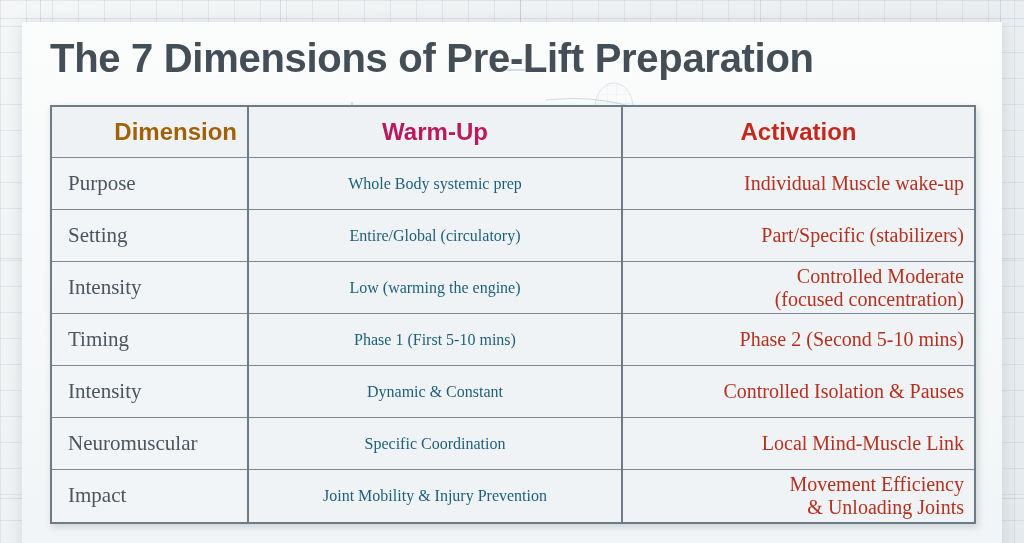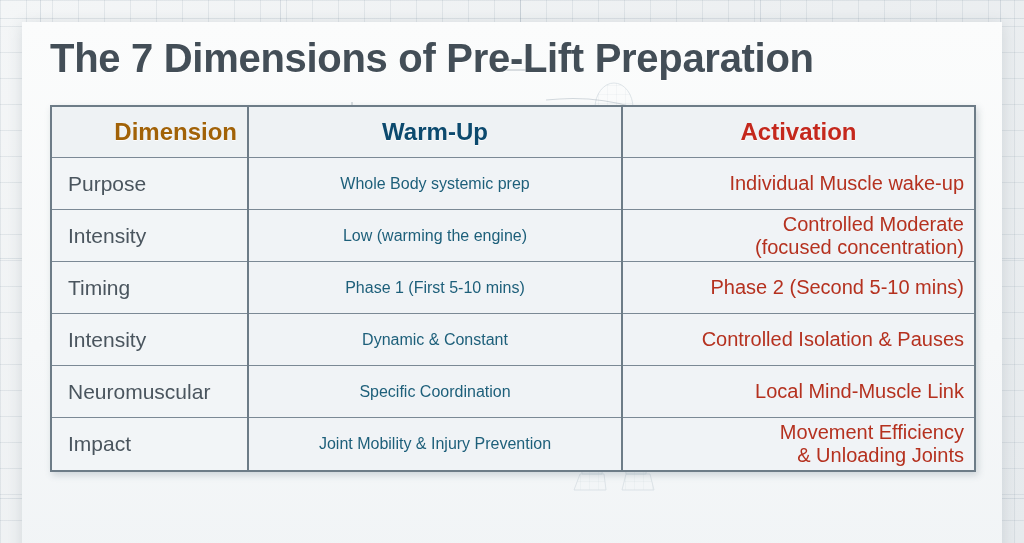--- a/index.html
+++ b/index.html
@@ -125,29 +125,29 @@
     font-weight: bold;
     text-shadow: 0 1px 0 rgba(255,255,255,0.85);
   }
   th.h-dim {
     text-align: right;
     color: #a16207;
     padding-left: 16px;
   }
   th.h-warm {
     text-align: center;
-    color: #0c4a6e;
+    color: #be185d;
   }
   th.h-act {
     text-align: center;
     color: #c4281c;
     border-radius: 19px;
   }
 
-  tbody tr { height: 52px; }
+  tbody tr { height: 52px; font-family: Liberation Serif, serif; }
   tbody td.dim {
     text-align: left;
     padding-left: 16px;
     font-size: 21px;
     color: #4a555e;
     background: rgba(245,248,249,0.55);
   }
   tbody td.warm {
     text-align: center;
     font-size: 16px;
@@ -253,20 +253,25 @@
           </tr>
         </thead>
         <tbody>
 
           <tr>
             <td class="dim">Purpose</td>
             <td class="warm">Whole Body systemic prep</td>
             <td class="act">Individual Muscle wake-up</td>
           </tr>
 
+          <tr>
+            <td class="dim">Setting</td>
+            <td class="warm">Entire/Global (circulatory)</td>
+            <td class="act">Part/Specific (stabilizers)</td>
+          </tr>
 
           <tr>
             <td class="dim">Intensity</td>
             <td class="warm">Low (warming the engine)</td>
             <td class="act two-line">
               <span class="l1">Controlled Moderate</span>
               <span class="l2">(focused concentration)</span>
             </td>
           </tr>
 

